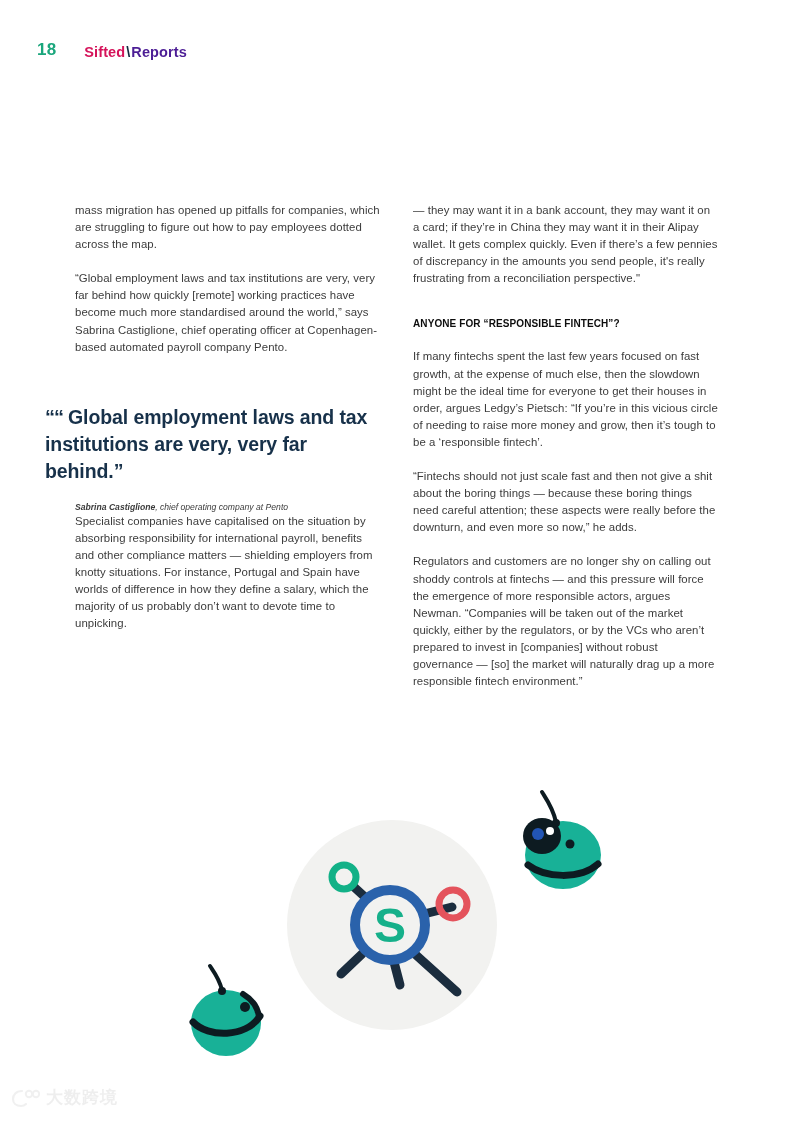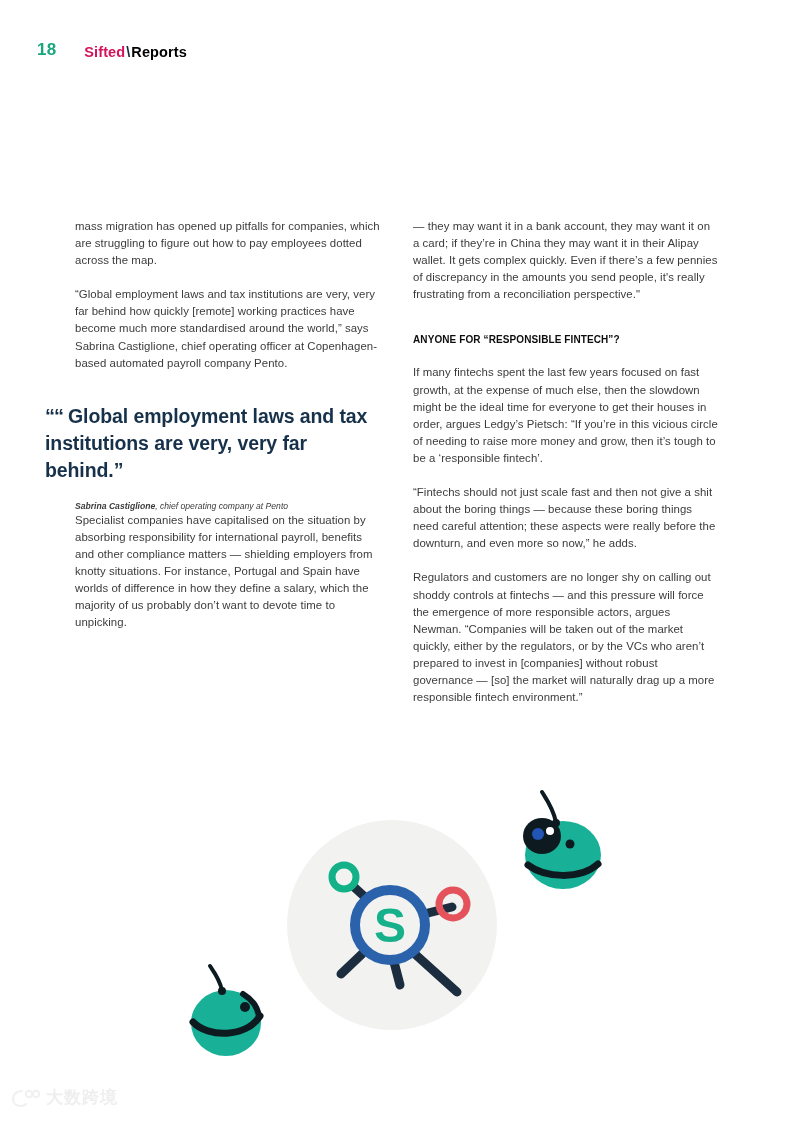--- a/index.html
+++ b/index.html
@@ -32,26 +32,26 @@
     letter-spacing: 0.2px;
   }
   .brandline {
     font-size: 14.5px;
     font-weight: 700;
     letter-spacing: 0.1px;
     white-space: nowrap;
   }
   .brand-sifted { color: #d5135a; }
   .brand-slash  { color: #132b3f; padding: 0 1px; }
-  .brand-reports{ color: #000000; }
+  .brand-reports{ color: #4c1d95; }
 
   
   .columns {
     position: absolute;
-    top: 218px;
+    top: 202px;
     left: 75px;
     width: 643px;
     display: flex;
     gap: 33px;
     justify-content: center;
   }
   .col {
     width: 305px;
   }
   .col p,
@@ -60,21 +60,21 @@
     font-size: 11.4px;
     line-height: 17.1px;
     color: #3b3b3b;
     letter-spacing: 0.005em;
   }
   .col p:last-child { margin-bottom: 4px; }
 
   
   .pullquote-wrap {
     position: relative;
-    margin: 31px 0 0 0;
+    margin: 48px 0 0 0;
     padding-left: 0;
   }
   .pullquote {
     position: relative;
     margin-left: -30px;
     width: 335px;
     font-size: 19.5px;
     line-height: 27px;
     font-weight: 700;
     color: #17314a;

